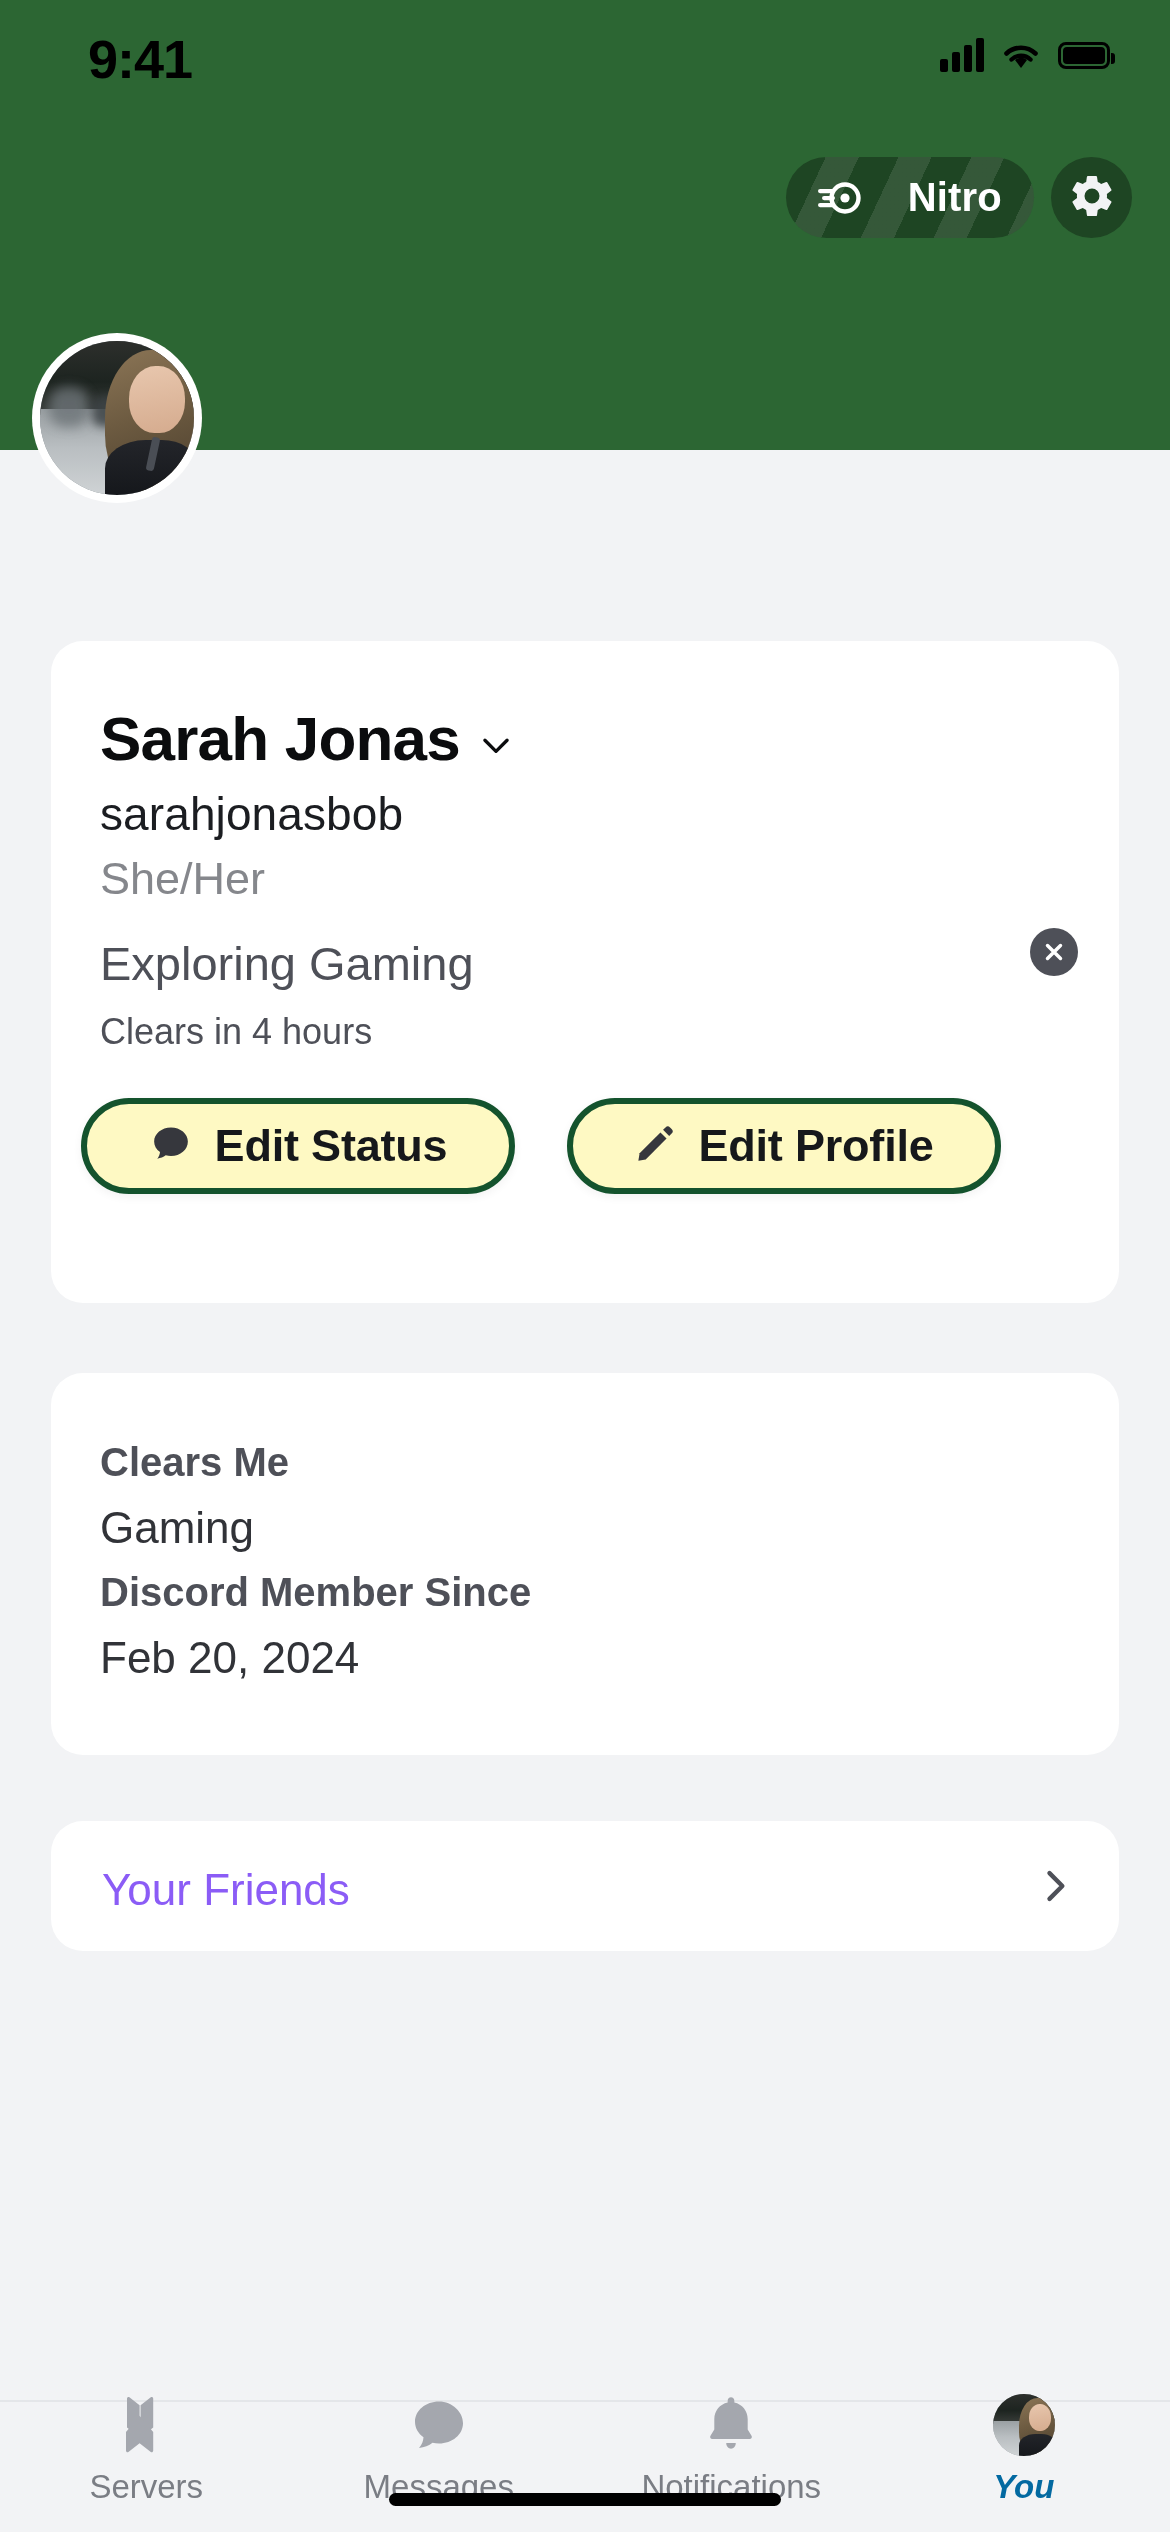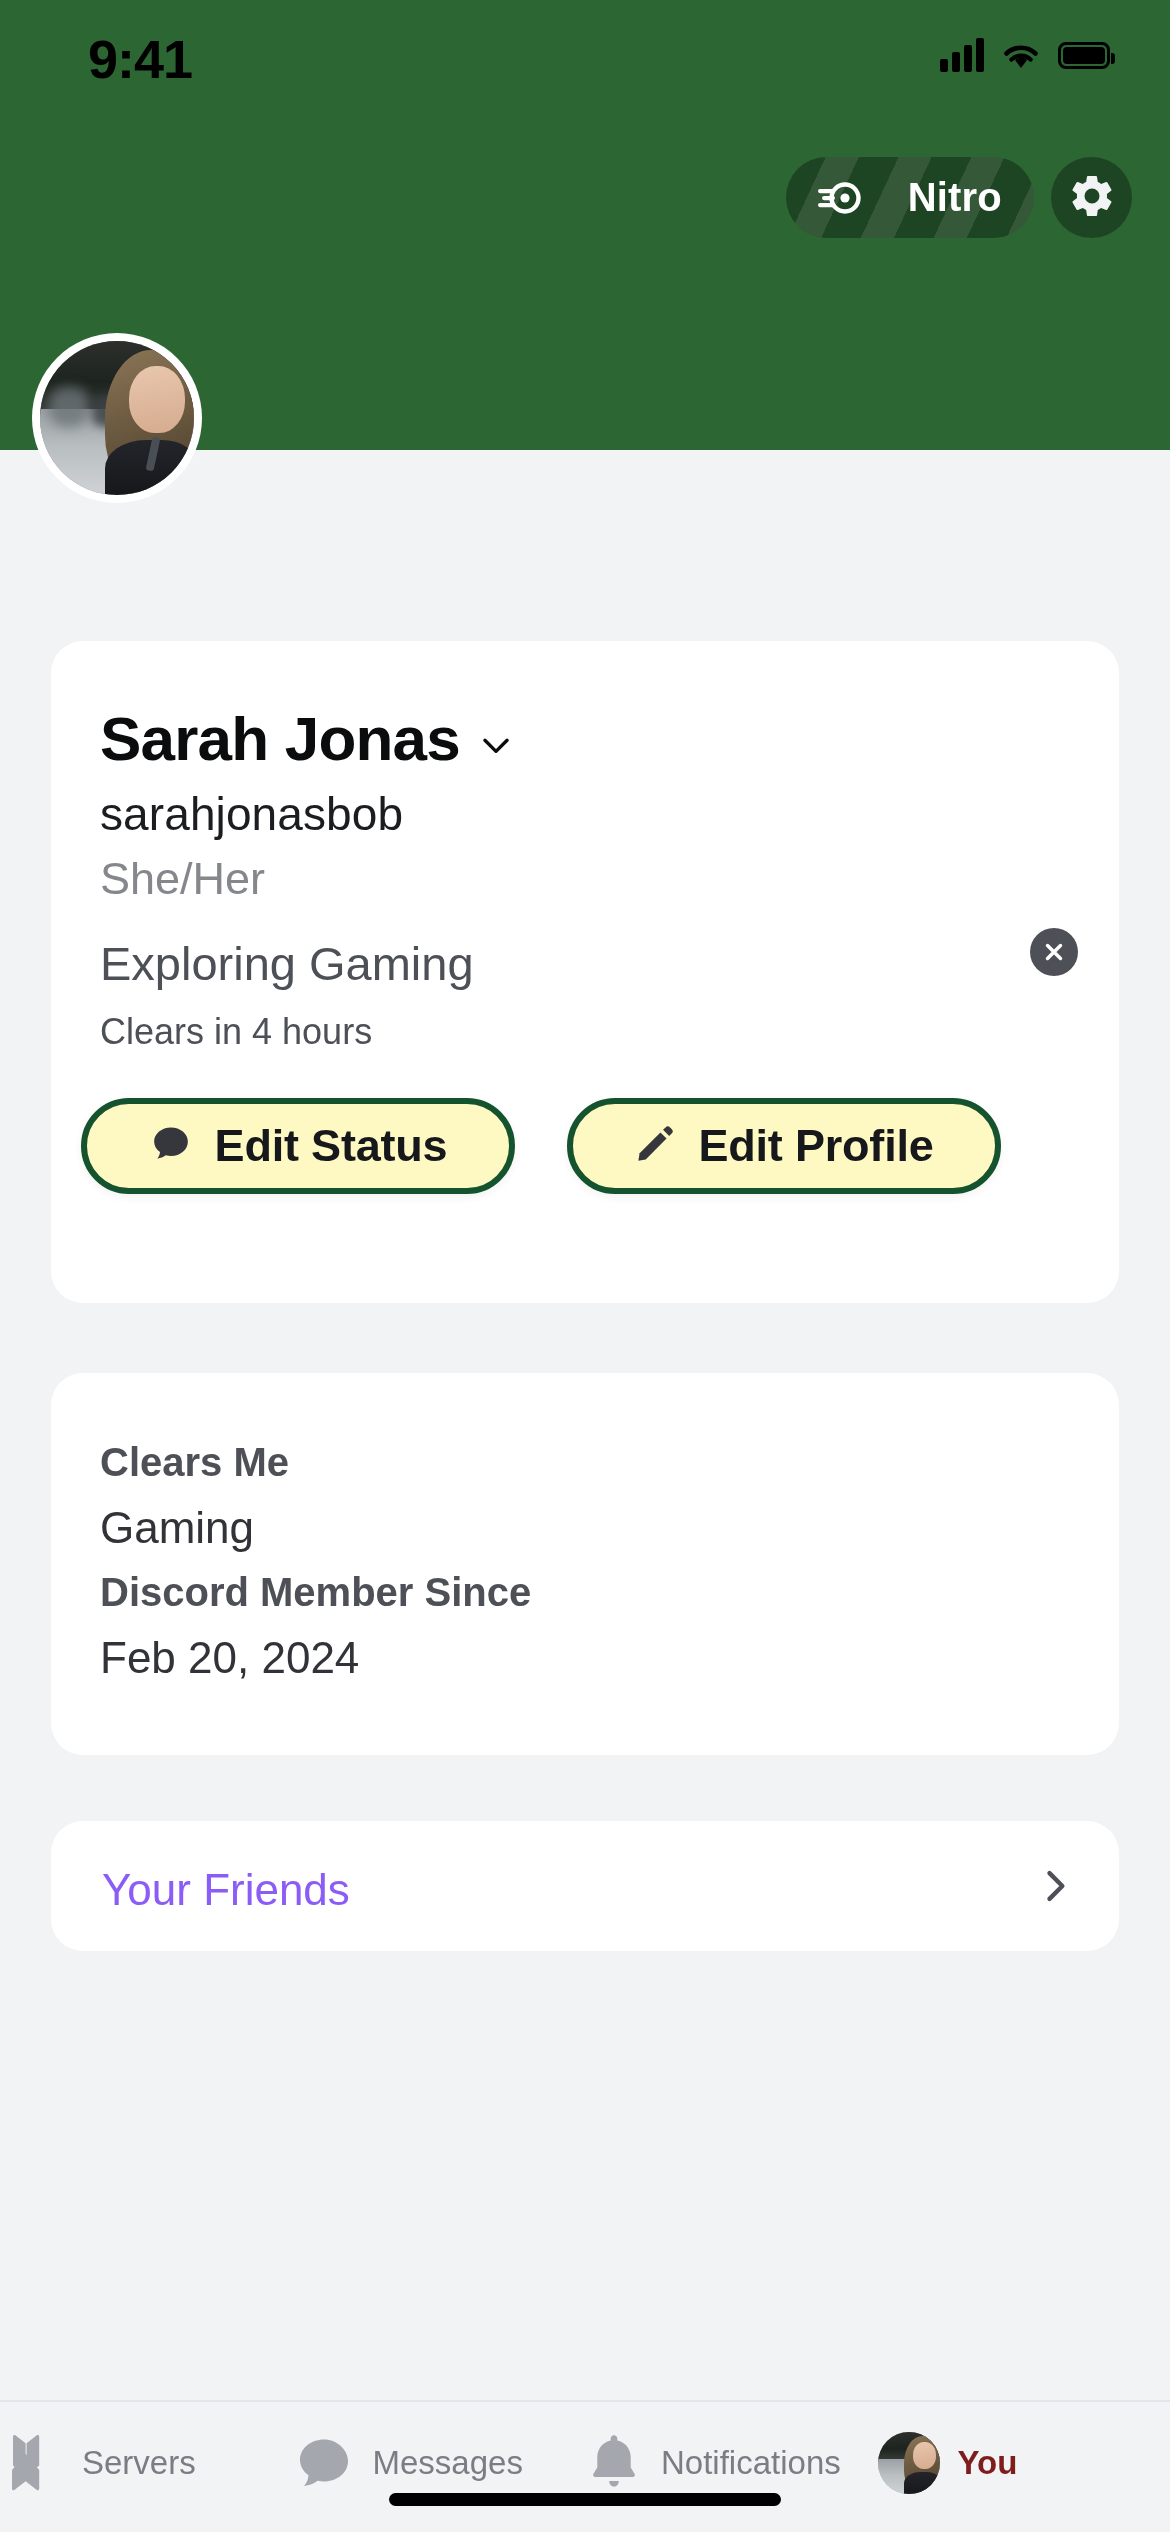--- a/index.html
+++ b/index.html
@@ -186,26 +186,26 @@
   }
   .tabbar-wrap{
     position:absolute; left:0; bottom:0; width:1170px; height:132px;
     background:#f2f3f5; border-top:2px solid #e4e6e9;
   }
   .tabs{
     position:absolute; left:0; bottom:0; width:1170px; height:160px;
     display:flex;
   }
   .tab{
-    flex:1; display:flex; flex-direction:row;
+    flex:1; display:flex; flex-direction:column;
     align-items:center; justify-content:flex-start;
-    padding-top:22px; gap:18px;
+    padding-top:22px; gap:12px;
   }
   .tab .tlabel{ font-size:33px; color:#7a7d84; }
-  .tab.active .tlabel{ color:#7f1d1d; font-weight:bold; }
+  .tab.active .tlabel{ color:#0369a1; font-weight:bold;font-style:italic; }
   .tab .ticon{ height:62px; display:flex; align-items:center; justify-content:center;}
   .tab-avatar{
     width:62px;height:62px;border-radius:50%;overflow:hidden;position:relative;
     background:#9aa0a3;
   }
   .home-indicator{
     position:absolute; left:50%; transform:translateX(-50%);
     bottom:26px; width:392px; height:13px; border-radius:7px; background:#000;
   }
 </style>

